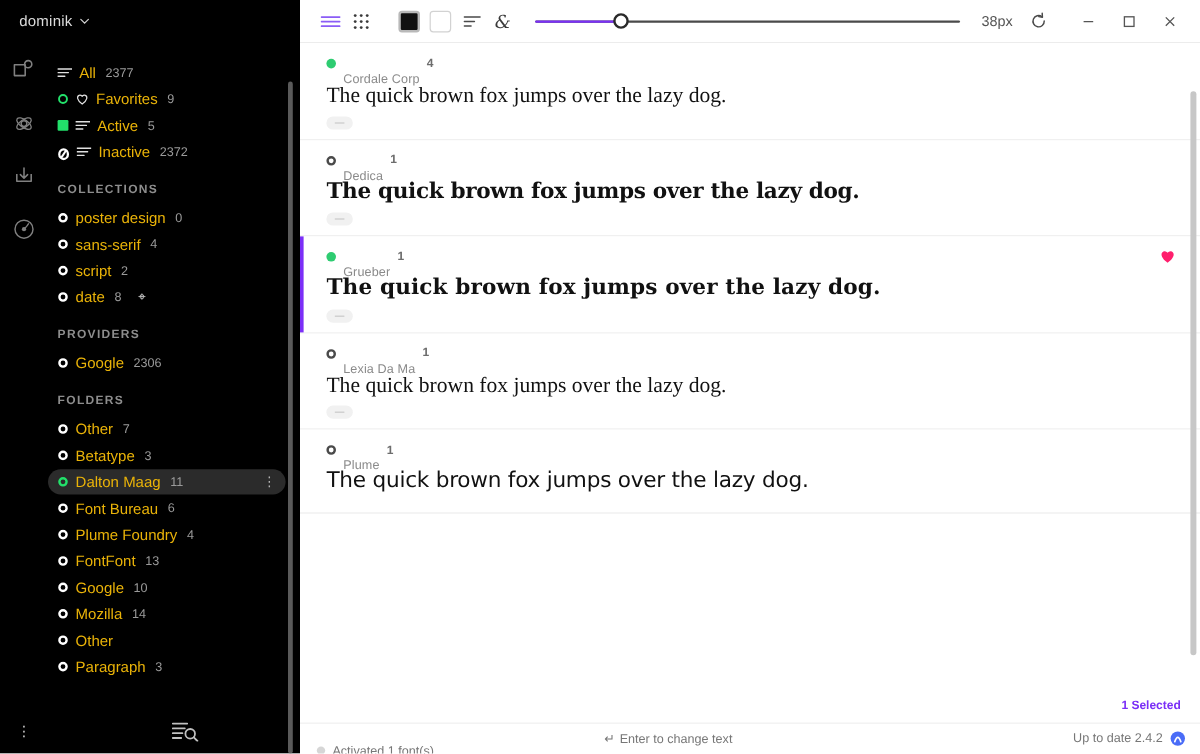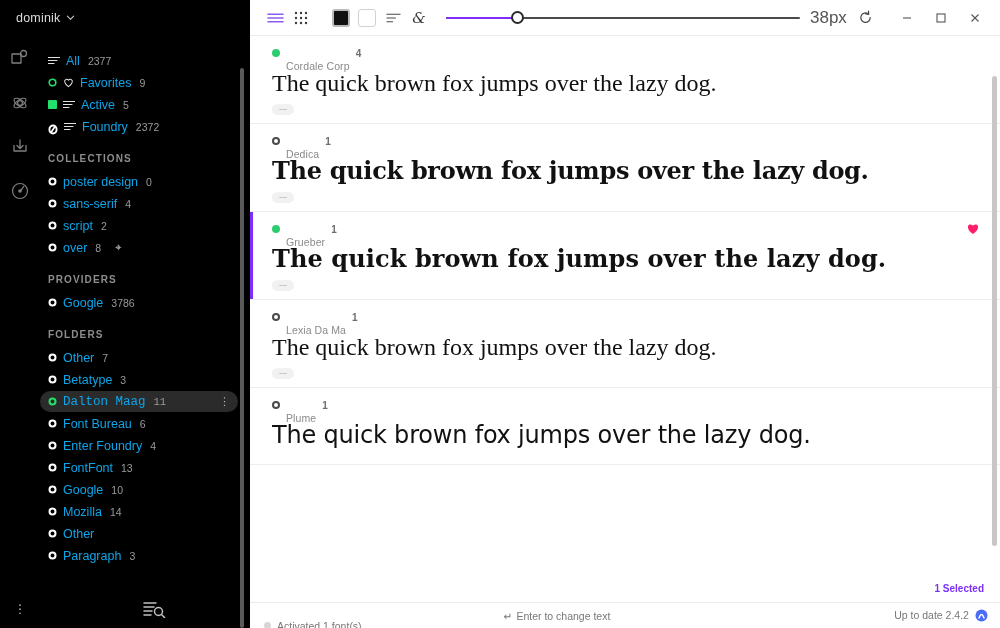--- a/index.html
+++ b/index.html
@@ -51,22 +51,22 @@
     color: #8d8d8d; font-size: 10px; letter-spacing: 1.1px;
     font-weight: 600; padding: 0 0 0 8px; margin: 16px 0 7px 0;
     text-transform: uppercase;
   }
   .nav-item {
     display: flex; align-items: center; gap: 6px;
     height: 21px; padding: 0 8px 0 8px;
     border-radius: 11px; margin-bottom: 1px;
     cursor: default; position: relative;
   }
-  .nav-item.selected { background: #2b2b2b; font-family: Liberation Mono, monospace; }
-  .nav-label { color: #0ea5e9; font-size: 12.5px; white-space: nowrap; }
+  .nav-item.selected { background: #2b2b2b; }
+  .nav-label { color: #eab308; font-size: 12.5px; white-space: nowrap; }
   .nav-label.muted { color: #6a6a6a; }
   .nav-count { color: #9a9a9a; font-size: 10.5px; margin-left: 2px; }
   .dots-v { margin-left: auto; color: #b5b5b5; font-size: 11px; letter-spacing:0; line-height: 8px; }
 
   .bullet { width: 9px; height: 9px; flex: 0 0 9px; }
   .bullet svg { display: block; }
   .lines-ico { width: 12px; height: 9px; flex: 0 0 12px; }
   .lines-ico svg { display:block; }
   .heart-ico { width: 11px; height: 11px; flex:0 0 11px; }
   .heart-ico svg { display:block; }
@@ -125,21 +125,21 @@
   .slider-fill {
     position: absolute; left: 0; top: 12px; height: 2px;
     width: 20%; background: #7b2ff7; border-radius: 1px;
   }
   .slider-thumb {
     position: absolute; left: 20%; top: 6px;
     width: 13px; height: 13px; margin-left: -6px;
     border: 2px solid #2a2a2a; border-radius: 50%;
     background: #ffffff;
   }
-  .size-label { font-size: 17px; color: #555; width: 34px; text-align: right; }
+  .size-label { font-size: 12px; color: #555; width: 34px; text-align: right; }
   .reset-btn { width: 26px; height: 26px; display:flex; align-items:center; justify-content:center; margin-left: 8px;}
   .win-ctrls { display: flex; align-items: center; margin-left: 14px; gap: 4px; }
   .win-btn { width: 30px; height: 28px; display:flex; align-items:center; justify-content:center; color:#444; }
 
   
   .font-list {
     flex: 1; overflow: hidden; position: relative;
     background: #fff;
   }
   .font-row {
@@ -156,21 +156,21 @@
   .row-head { display: flex; align-items: center; gap: 6px; height: 14px; }
   .dot-green { width: 8px; height: 8px; border-radius: 50%; background: #2ecc71; flex:0 0 8px;}
   .ring-dark { width: 8px; height: 8px; border-radius: 50%; border: 2px solid #4a4a4a; flex:0 0 8px; background:#fff;}
   .row-name { font-size: 10.5px; color: #8a8a8a; letter-spacing: .1px; margin-top: 26px; }
   .row-count { font-size: 10px; color: #6d6d6d; font-weight: bold; }
   .row-fav {
     margin-left: auto; width: 14px; height: 14px; color: #ff1f6d;
   }
   .row-fav svg { display: block; }
   .sample {
-    font-size: 24px; line-height: 1.25; white-space: nowrap;
+    font-size: 18px; line-height: 1.25; white-space: nowrap;
     color: #111; margin: 8px 0 6px 0; overflow: hidden;
   }
   .sample.s1 { font-family: "Liberation Serif", serif; font-weight: 400; }
   .sample.s2 { font-family: "DejaVu Serif", serif; font-weight: 700; letter-spacing:-0.3px;}
   .sample.s3 { font-family: "DejaVu Serif", serif; font-weight: 700; letter-spacing:.1px;}
   .sample.s4 { font-family: "Liberation Serif", serif; font-weight: 400; }
   .sample.s5 { font-family: "DejaVu Sans", sans-serif; font-weight: 400; letter-spacing:-0.2px;}
   .pill {
     width: 22px; height: 11px; border-radius: 6px; background: #f1f1f1;
     display: flex; align-items: center; justify-content: center;
@@ -295,21 +295,21 @@
             <svg viewBox="0 0 10 11" width="10" height="11">
               <ellipse cx="5" cy="5.5" rx="3.6" ry="4" fill="none" stroke="#ffffff" stroke-width="1.9"></ellipse>
               <path d="M7.3 2 L2.7 9" stroke="#ffffff" stroke-width="1.7"></path>
             </svg>
           </span>
           <span class="lines-ico">
             <svg viewBox="0 0 12 9" width="12" height="9">
               <path d="M0 1.5h12M0 4.5h9M0 7.5h6" stroke="#e0e0e0" stroke-width="1.2" stroke-linecap="round"></path>
             </svg>
           </span>
-          <span class="nav-label">Foundry</span>
+          <span class="nav-label">Inactive</span>
           <span class="nav-count">2372</span>
         </div>
 
         <div class="nav-section-title">COLLECTIONS</div>
 
         <div class="nav-item">
           <span class="bullet">
               <svg viewBox="0 0 9 9" width="9" height="9">
                 <circle cx="4.5" cy="4.5" r="3" fill="none" stroke="#ffffff" stroke-width="2"></circle>
               </svg>
@@ -334,34 +334,34 @@
             </span>
           <span class="nav-label">script</span>
           <span class="nav-count">2</span>
         </div>
         <div class="nav-item">
           <span class="bullet">
               <svg viewBox="0 0 9 9" width="9" height="9">
                 <circle cx="4.5" cy="4.5" r="3" fill="none" stroke="#ffffff" stroke-width="2"></circle>
               </svg>
             </span>
-          <span class="nav-label">over</span>
+          <span class="nav-label">date</span>
           <span class="nav-count">8</span>
           <span style="margin-left:8px;color:#cfcfcf;font-size:11px">⌖</span>
         </div>
 
         <div class="nav-section-title">PROVIDERS</div>
         <div class="nav-item">
           <span class="bullet">
               <svg viewBox="0 0 9 9" width="9" height="9">
                 <circle cx="4.5" cy="4.5" r="3" fill="none" stroke="#ffffff" stroke-width="2"></circle>
               </svg>
             </span>
           <span class="nav-label">Google</span>
-          <span class="nav-count">3786</span>
+          <span class="nav-count">2306</span>
         </div>
 
         <div class="nav-section-title">FOLDERS</div>
 
         <div class="nav-item">
           <span class="bullet">
               <svg viewBox="0 0 9 9" width="9" height="9">
                 <circle cx="4.5" cy="4.5" r="3" fill="none" stroke="#ffffff" stroke-width="2"></circle>
               </svg>
             </span>
@@ -395,21 +395,21 @@
             </span>
           <span class="nav-label">Font Bureau</span>
           <span class="nav-count">6</span>
         </div>
         <div class="nav-item">
           <span class="bullet">
               <svg viewBox="0 0 9 9" width="9" height="9">
                 <circle cx="4.5" cy="4.5" r="3" fill="none" stroke="#ffffff" stroke-width="2"></circle>
               </svg>
             </span>
-          <span class="nav-label">Enter Foundry</span>
+          <span class="nav-label">Plume Foundry</span>
           <span class="nav-count">4</span>
         </div>
         <div class="nav-item">
           <span class="bullet">
               <svg viewBox="0 0 9 9" width="9" height="9">
                 <circle cx="4.5" cy="4.5" r="3" fill="none" stroke="#ffffff" stroke-width="2"></circle>
               </svg>
             </span>
           <span class="nav-label">FontFont</span>
           <span class="nav-count">13</span>

